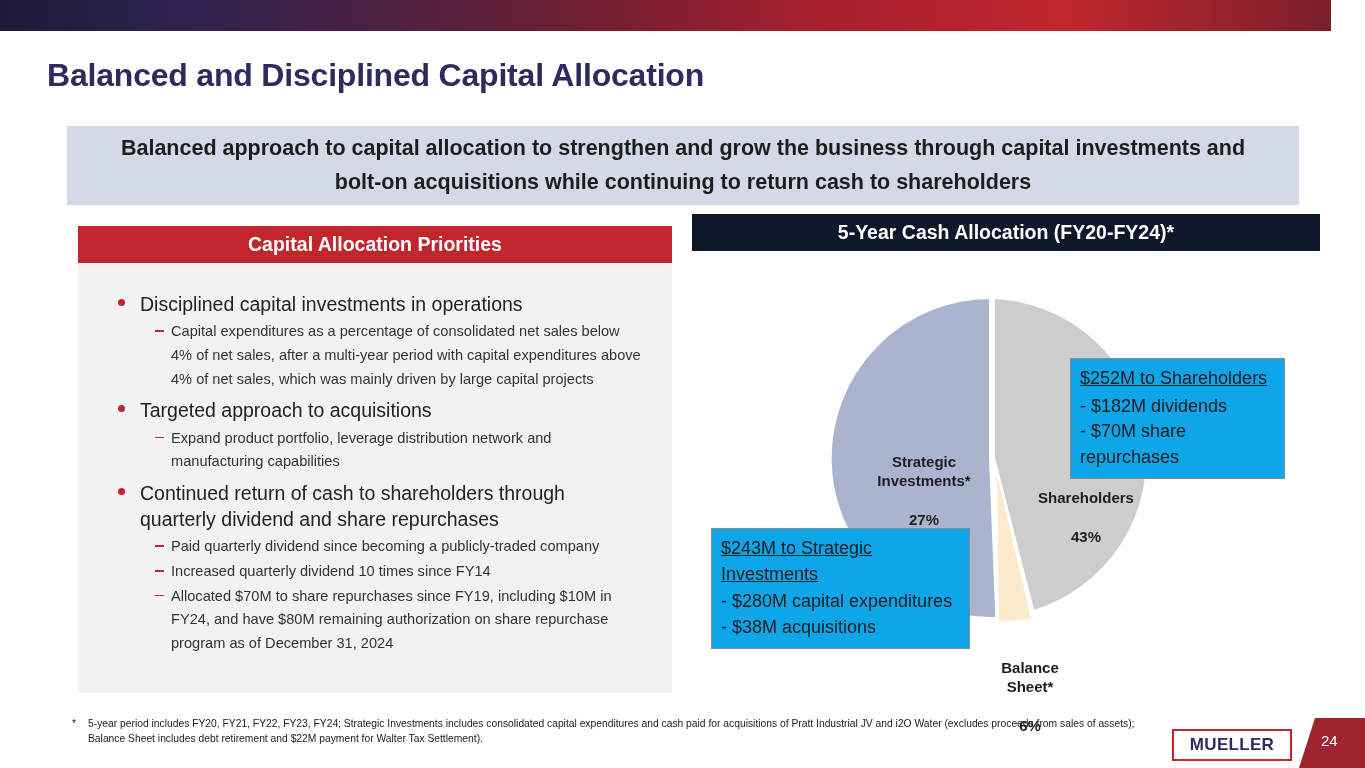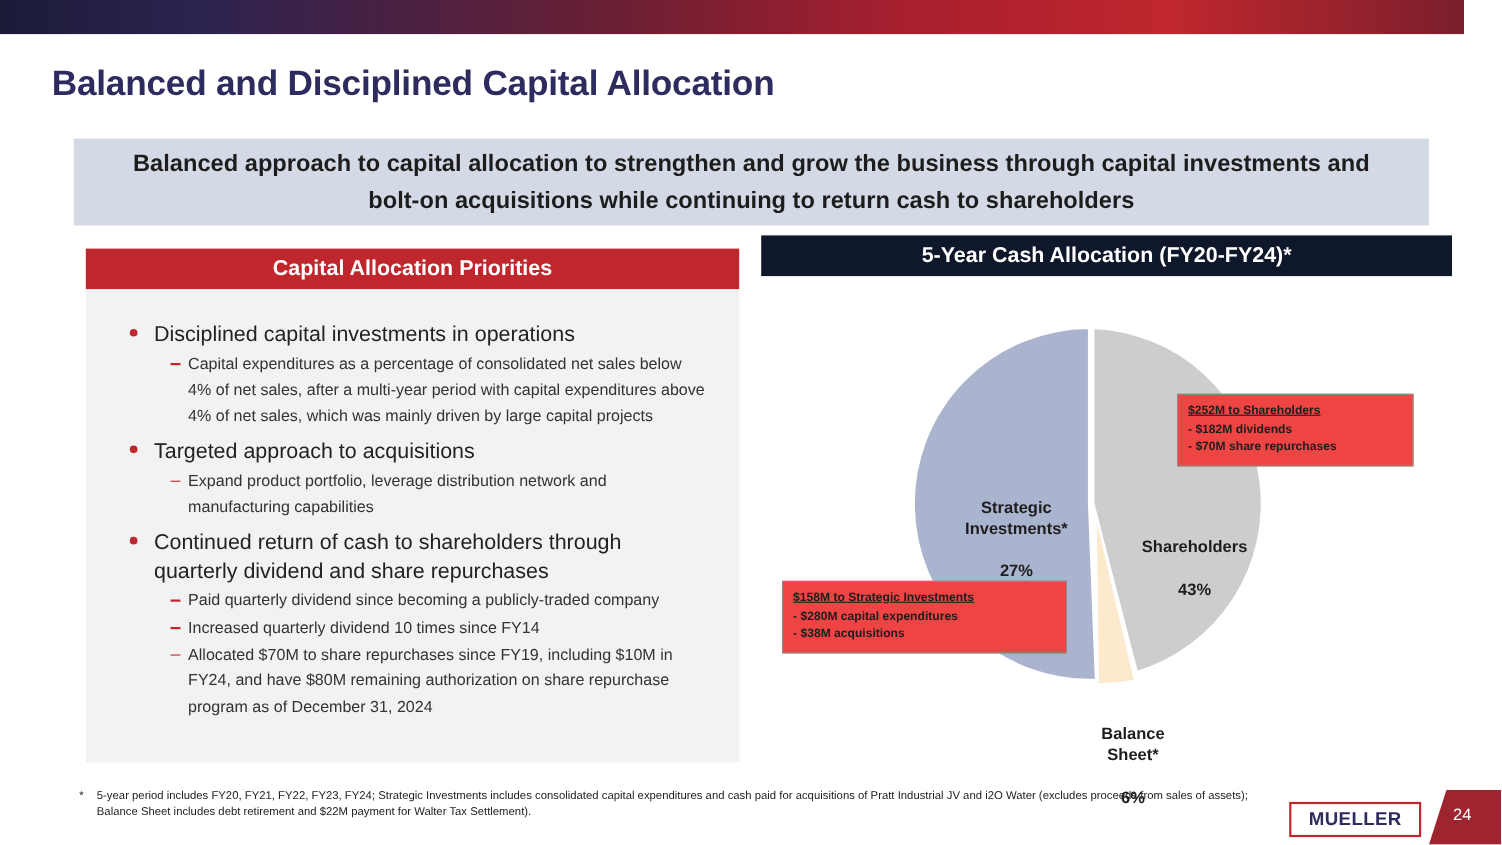--- a/index.html
+++ b/index.html
@@ -167,28 +167,27 @@
     position: absolute;
     text-align: center;
     font-size: 15px;
     font-weight: bold;
     color: #1d1d1d;
     line-height: 1.3;
     white-space: pre-line;
   }
   .callout {
     position: absolute;
-    background: #ef4444;
+    background: #0ea5e9;
     border: 1px solid #8a8a8a;
     padding: 7px 9px 8px 9px;
     box-sizing: border-box;
-    font-size: 11px;
+    font-size: 18px;
     color: #1d1d1d;
     line-height: 1.42;
-    font-weight: bold;
   }
   .callout .c-title {
     text-decoration: underline;
     margin-bottom: 2px;
     display: block;
   }
   #callout-shareholders {
     top: 90px;
     left: 378px;
     width: 215px;
@@ -346,21 +345,21 @@
       </div>
     </div>
 
     <div class="callout" id="callout-shareholders">
       <span class="c-title">$252M to Shareholders</span>
       <span>- $182M dividends</span><br>
       <span>- $70M share repurchases</span>
     </div>
 
     <div class="callout" id="callout-strategic">
-      <span class="c-title">$158M to Strategic Investments</span>
+      <span class="c-title">$243M to Strategic Investments</span>
       <span>- $280M capital expenditures</span><br>
       <span>- $38M acquisitions</span>
     </div>
 
   </div>
 
   <div class="footnote">
     <span class="star">*</span>
     <span class="fn-text">5-year period includes FY20, FY21, FY22, FY23, FY24;  Strategic Investments includes consolidated capital expenditures and cash paid for acquisitions of Pratt Industrial JV and i2O Water (excludes proceeds from sales of assets); Balance Sheet includes debt retirement and $22M payment for Walter Tax Settlement).</span>
   </div>

